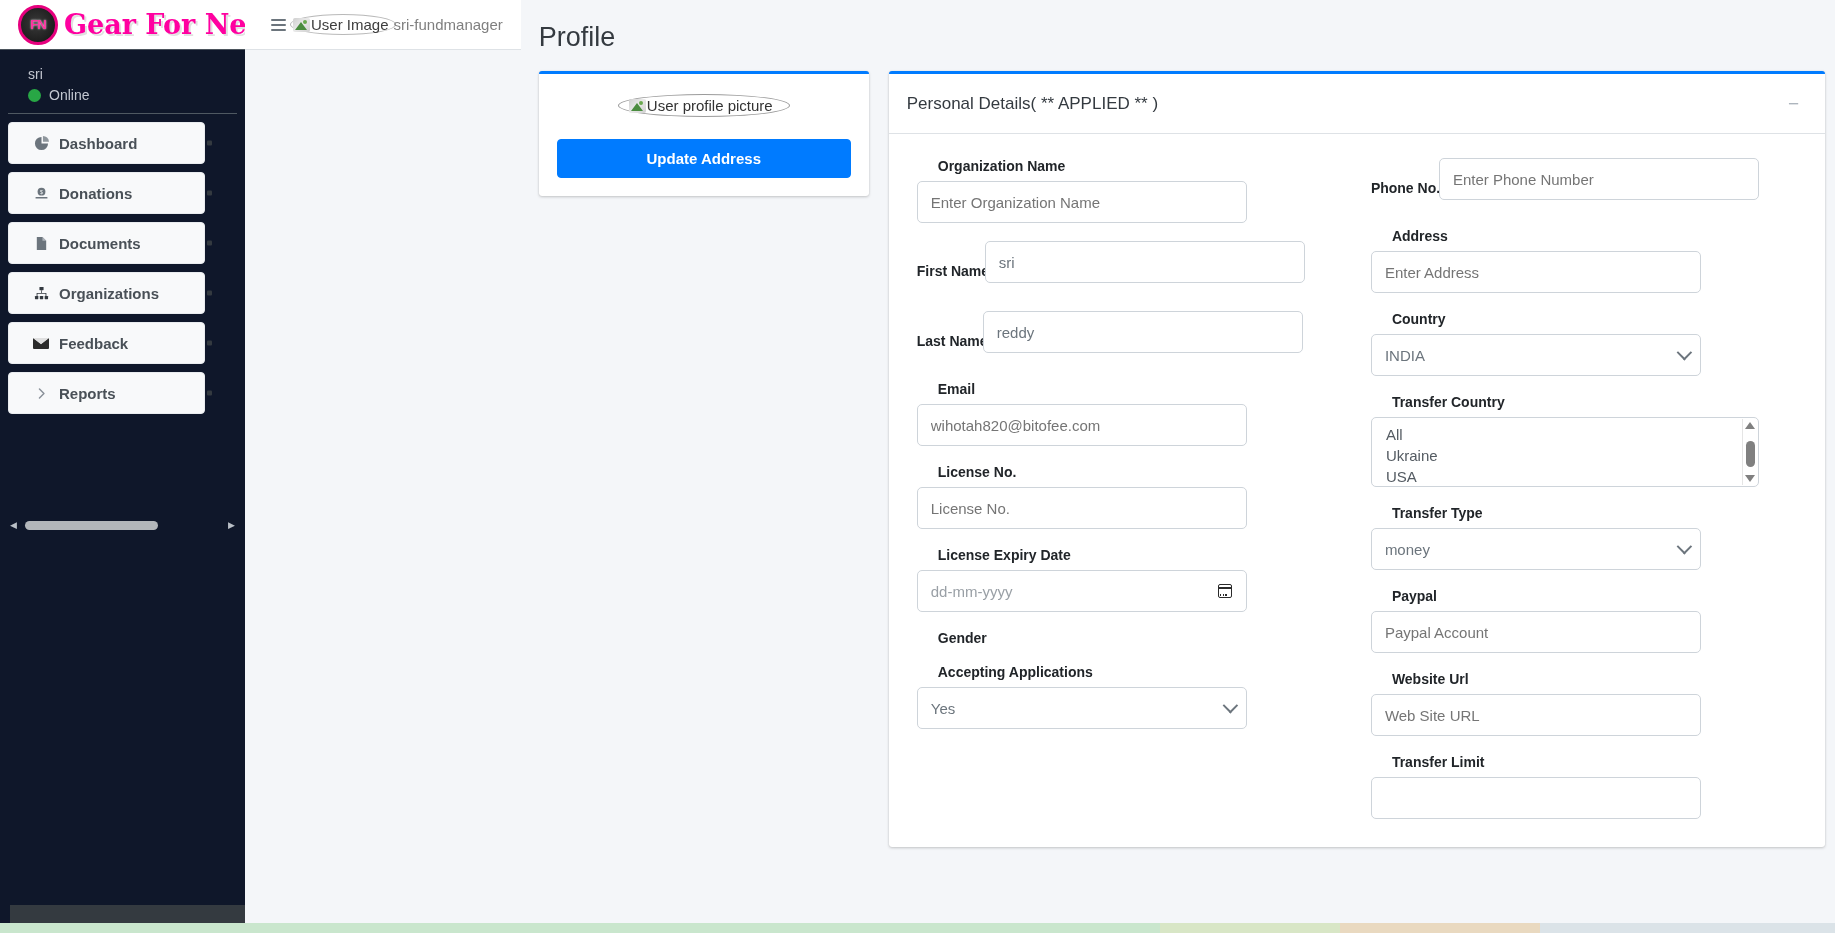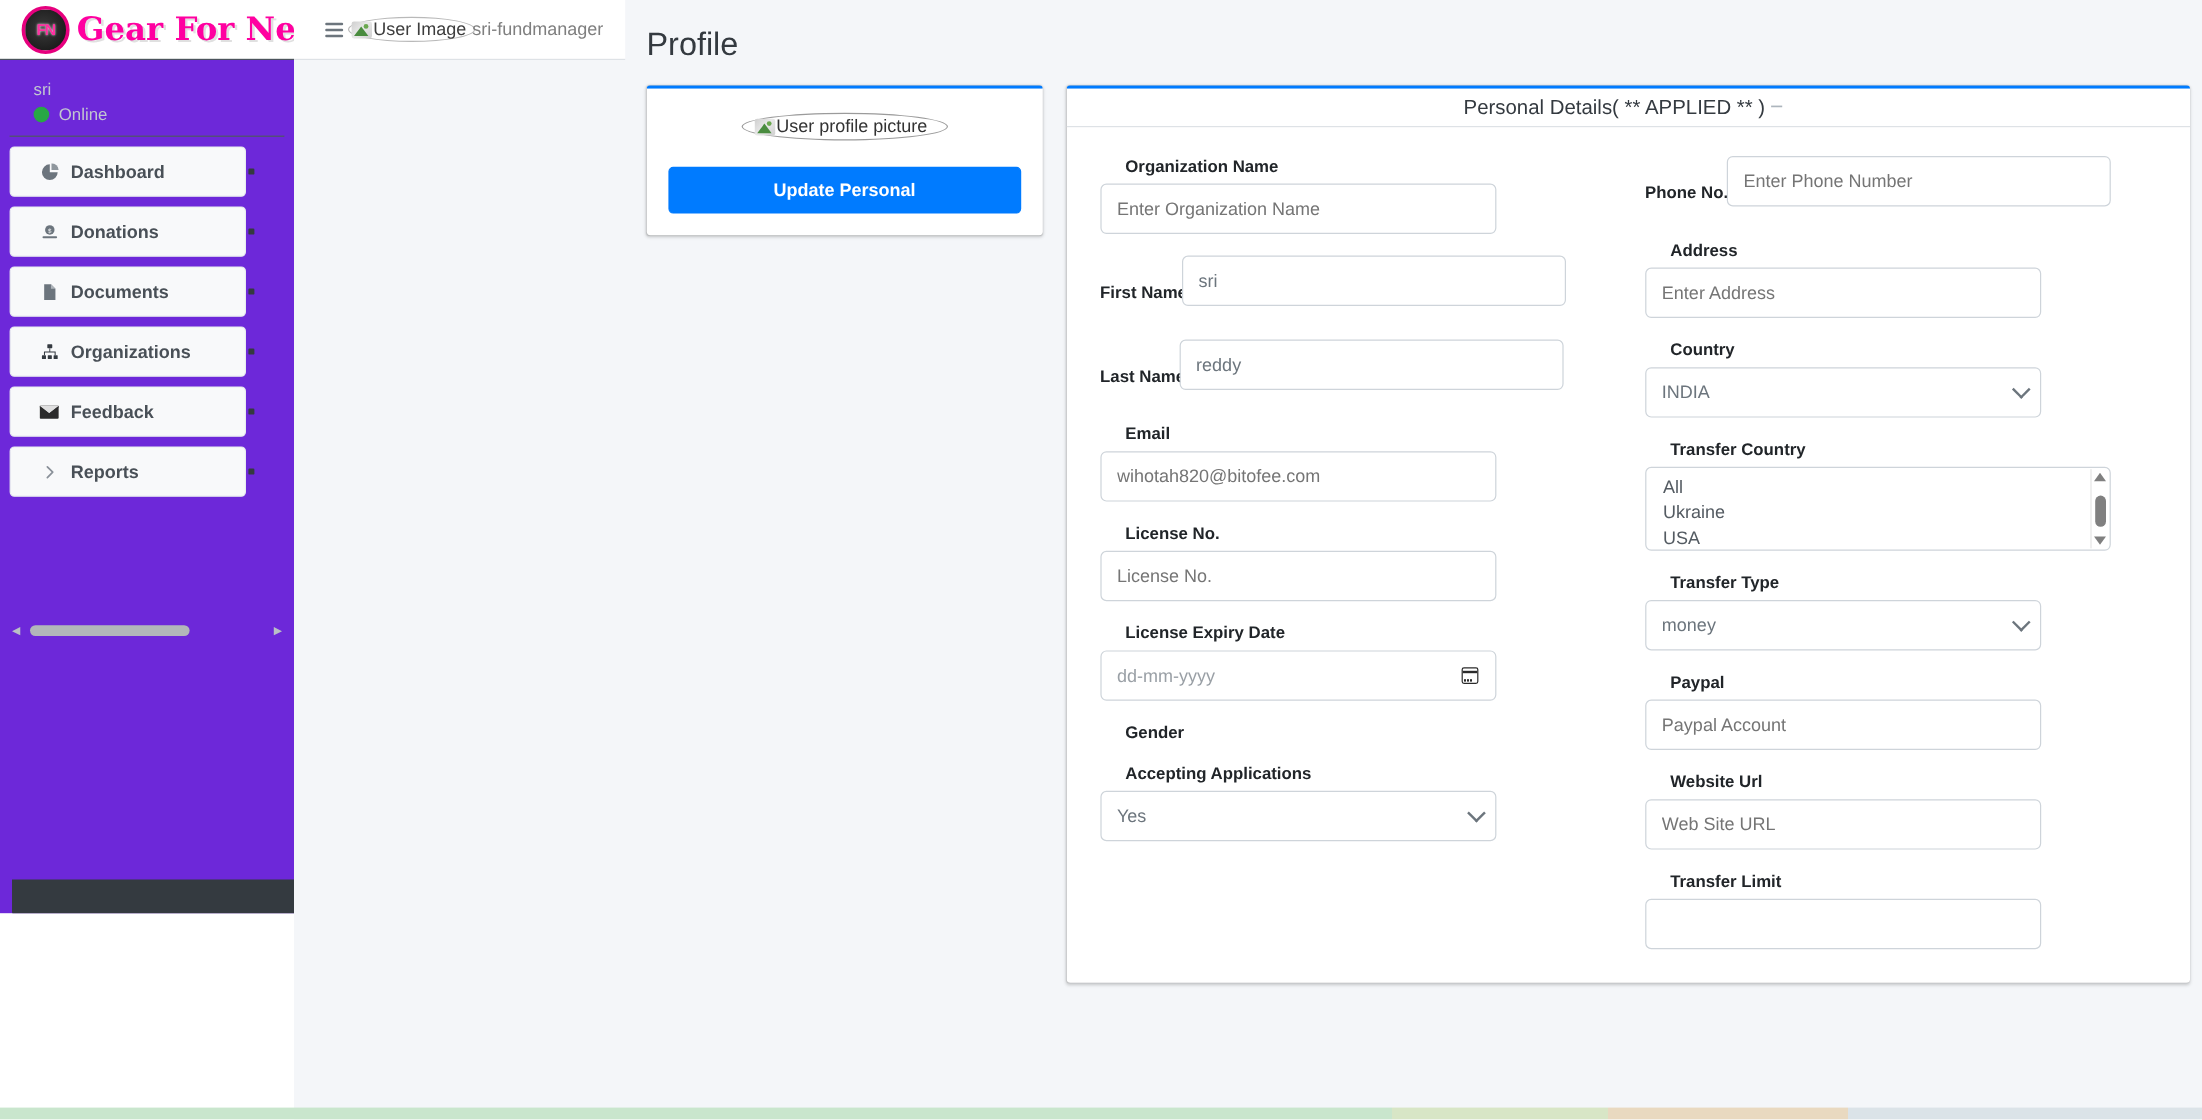--- a/index.html
+++ b/index.html
@@ -6,22 +6,22 @@
   html, body {
     width: 1835px; height: 933px;
     font-family: "Liberation Sans", sans-serif;
     background: #ffffff;
     overflow: hidden;
   }
   .app { position: relative; width: 1835px; height: 933px; display: flex; }
 
   
   .sidebar {
-    width: 245px; height: 761px;
-    background: #6d28d9;
+    width: 245px; height: 933px;
+    background: #0f172a;
     position: relative;
     flex: 0 0 245px;
     overflow: hidden;
   }
   .brand {
     height: 50px;
     display: flex; align-items: center;
     padding-left: 18px;
     background: #ffffff;
     border-bottom: 1px solid #4b545c;
@@ -169,21 +169,21 @@
   .btn-update {
     display: block; width: 100%; margin-top: 22px;
     background: #007bff; color: #fff; border: 1px solid #007bff;
     border-radius: 4px; font-size: 15px; font-weight: bold;
     padding: 10px 0; cursor: pointer;
     font-family: "Liberation Sans", sans-serif;
   }
 
   .details-card { flex: 1; min-width: 0; }
   .card-header {
-    height: 32px; display: flex; align-items: center; justify-content: center;
+    height: 60px; display: flex; align-items: center; justify-content: space-between;
     padding: 0 22px 0 18px;
     border-bottom: 1px solid #dee2e6;
   }
   .card-title { font-size: 17px; color: #343a40; }
   .minimize-btn {
     color: #adb5bd; font-size: 19px; cursor: pointer; line-height: 1;
     padding: 0 4px; user-select: none;
   }
   .card-body { padding: 24px 28px 10px 28px; display: flex; gap: 28px; }
   .col { flex: 1; min-width: 0; }
@@ -395,21 +395,21 @@
 
       <div class="row">
 
         <section class="card profile-card">
           <div class="profile-img-wrap">
             <span class="profile-broken">
               <span class="broken-glyph"></span>
               <span>User profile picture</span>
             </span>
           </div>
-          <button class="btn-update">Update Personal</button>
+          <button class="btn-update">Update Address</button>
         </section>
 
         <section class="card details-card">
           <div class="card-header">
             <span class="card-title">Personal Details( ** APPLIED ** )</span>
             <span class="minimize-btn">−</span>
           </div>
 
           <div class="card-body">
 

